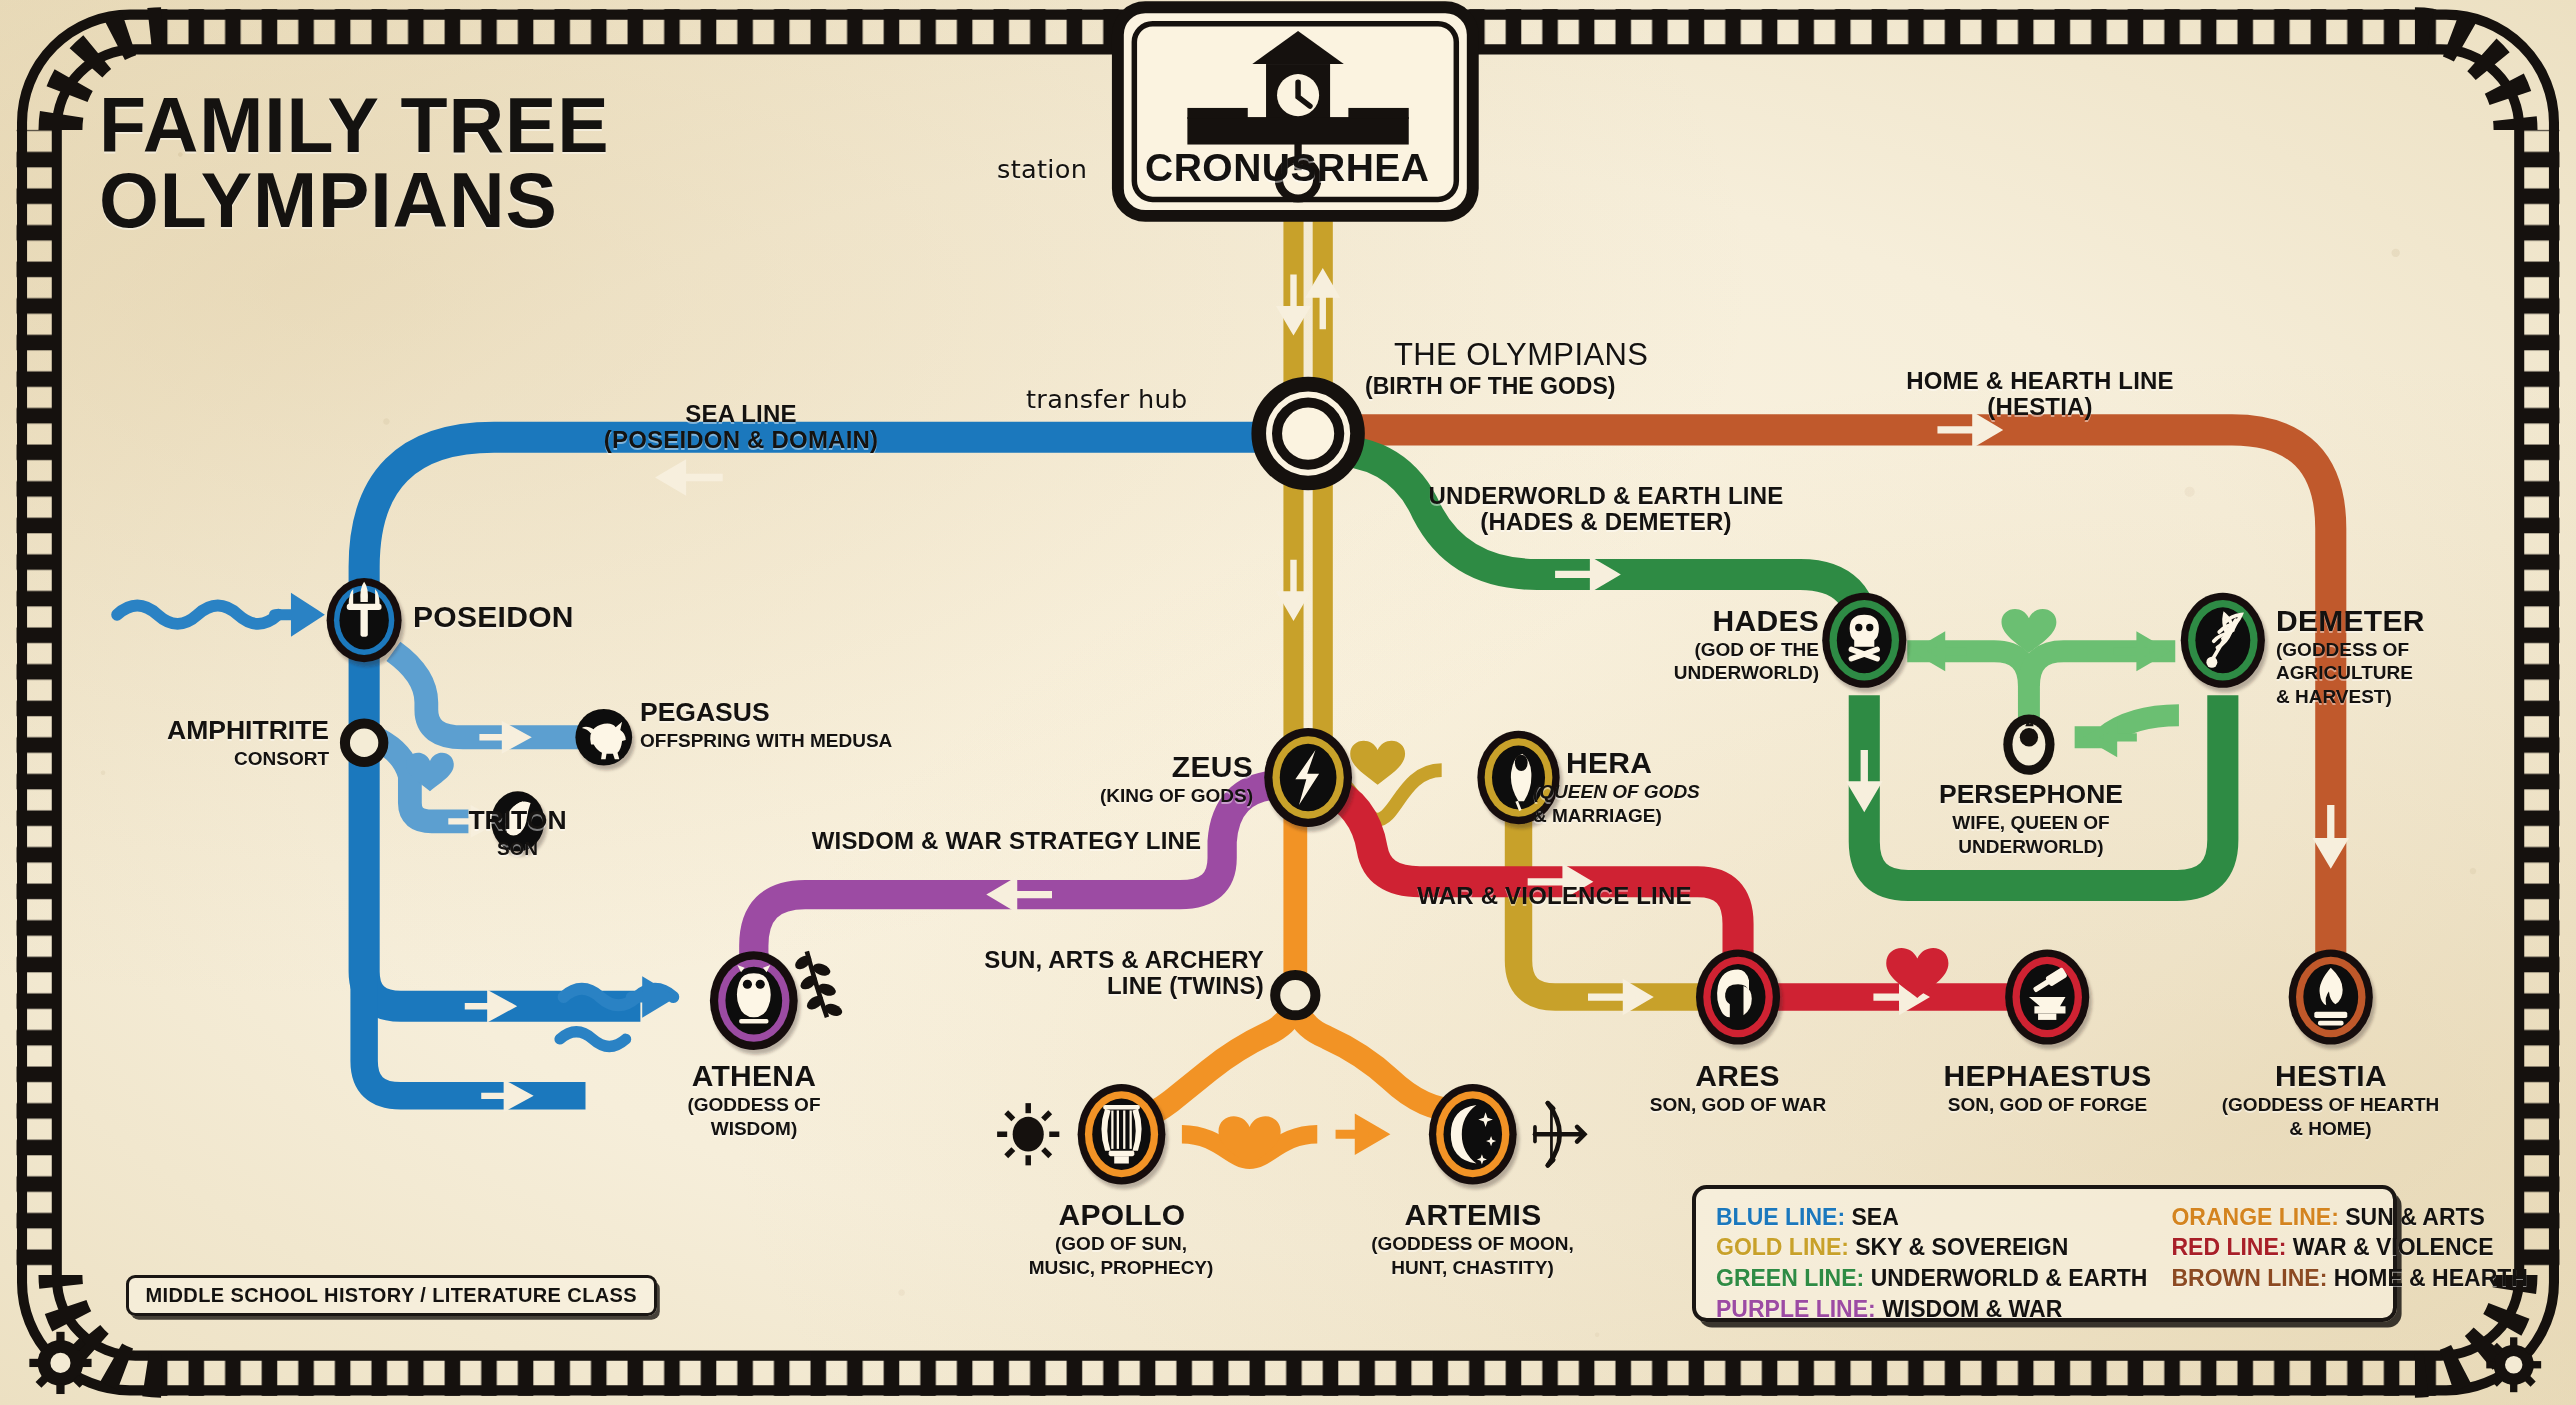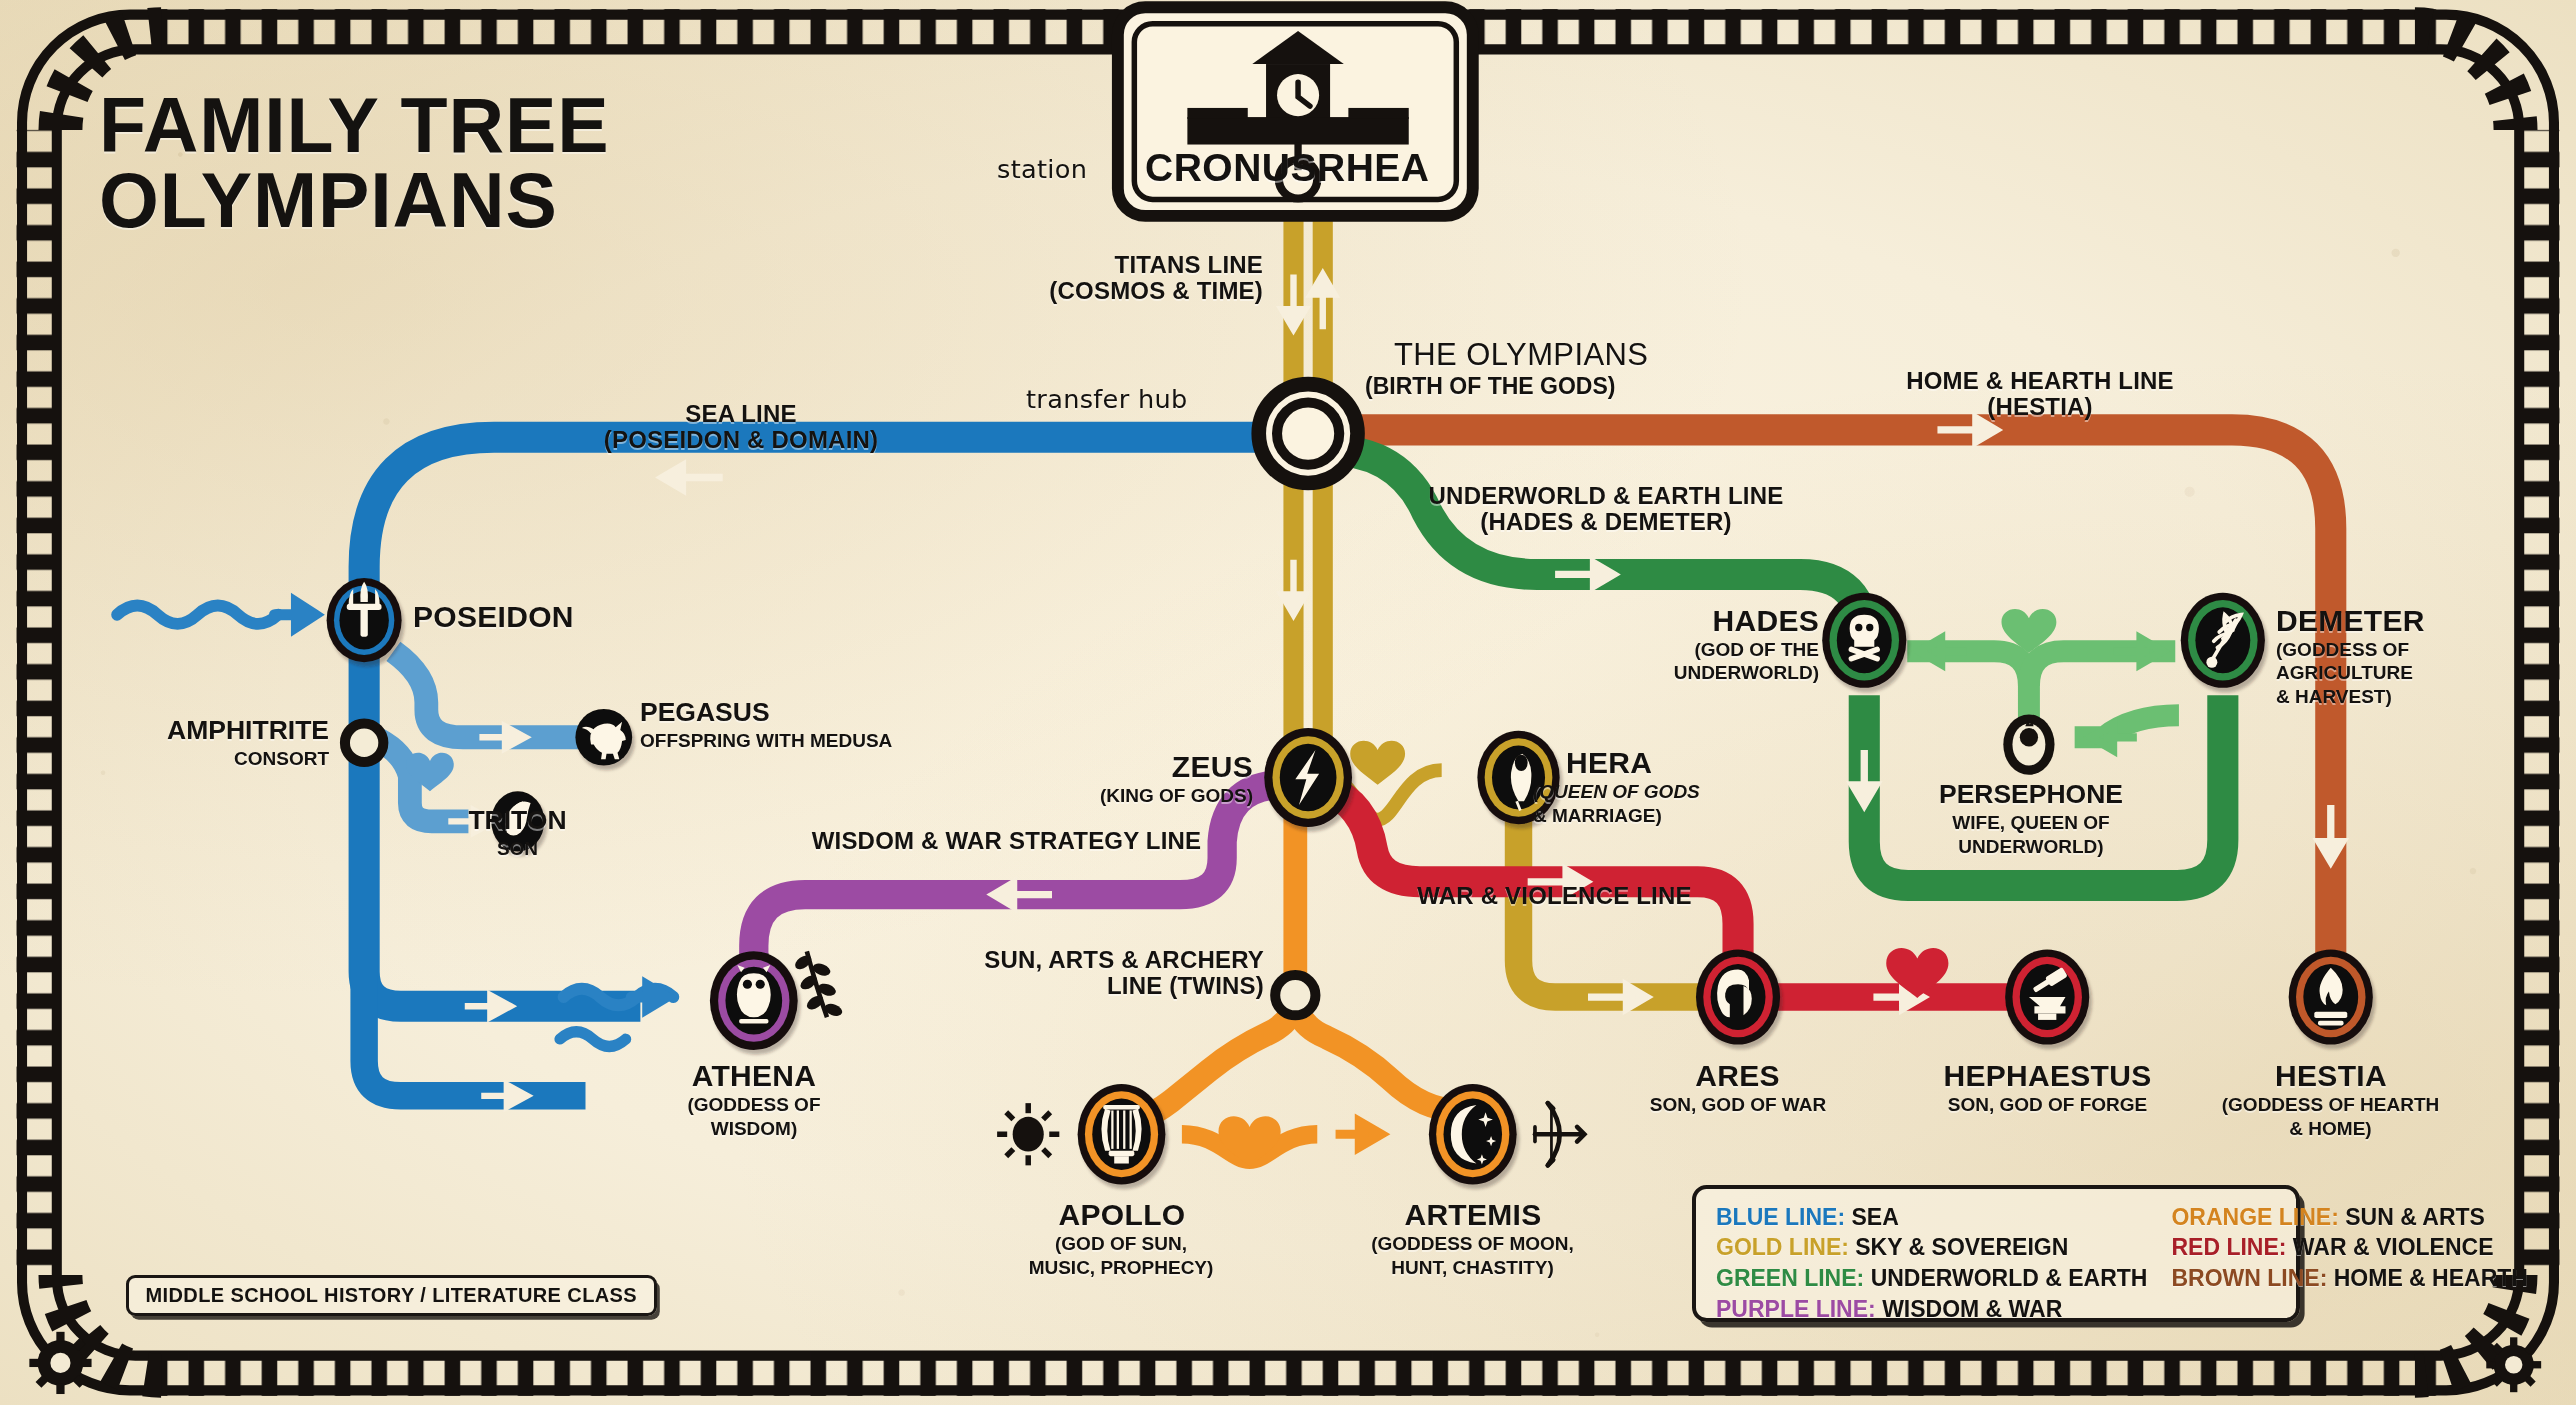--- a/index.html
+++ b/index.html
@@ -42,21 +42,21 @@
   .lineLabel{font-size:24px;font-weight:bold;text-transform:uppercase;line-height:1.1;letter-spacing:0.2px;}
   .sub{font-size:19px;font-weight:bold;text-transform:uppercase;line-height:1.12;}
   .nodeName{font-size:30px;font-weight:bold;text-transform:uppercase;letter-spacing:0.3px;}
   .nodeNameSm{font-size:26.5px;font-weight:bold;text-transform:uppercase;}
   .lower{font-size:25.6px;font-weight:normal;text-transform:none;font-family:"DejaVu Sans",sans-serif;letter-spacing:0.3px;}
   .ctr{text-align:center;}
   .rt{text-align:right;}
 
   
   .legend{
-    position:absolute;left:1692px;top:1185px;width:608px;height:137px;
+    position:absolute;left:1692px;top:1185px;width:705px;height:137px;
     border:4.6px solid #1a1613;border-radius:14.6px;
     box-shadow:0 0 0 5.5px rgba(250,245,230,.0), 5.5px 6.4px 0 -0.9px rgba(26,22,19,.85);
     background:rgba(252,246,231,.55);
     padding:12.8px 18.3px 9.1px 20px;box-sizing:border-box;
     display:flex;gap:24px;
   }
   .legend .col{flex:1;}
   .legend .row{font-size:23px;font-weight:bold;line-height:1.33;white-space:nowrap;text-shadow:0 0.9px 0 rgba(255,255,255,.5);}
   .legend .row .k{font-weight:bold;}
   .legend .row .v{color:#141210;}
@@ -514,24 +514,20 @@
 
   <div class="txt title">
     <div>FAMILY TREE</div>
     <div>OLYMPIANS</div>
   </div>
 
   <div class="txt lower" style="left:997px;top:154px;">station</div>
   <div class="txt" style="left:1145px;top:146px;width:135px;text-align:right;font-size:39px;font-weight:bold;letter-spacing:0.5px;">CRONUS</div>
   <div class="txt" style="left:1317px;top:146px;width:137px;text-align:left;font-size:39px;font-weight:bold;letter-spacing:0.5px;">RHEA</div>
 
-  <div class="txt lineLabel rt" style="left:915px;top:252px;width:348px;">
-    <div>TITANS LINE</div>
-    <div>(COSMOS &amp; TIME)</div>
-  </div>
 
   <div class="txt lower" style="left:1026px;top:384px;">transfer hub</div>
   <div class="txt" style="left:1394px;top:337px;font-size:31px;font-weight:normal;letter-spacing:0.4px;">THE OLYMPIANS</div>
   <div class="txt" style="left:1365px;top:373px;font-size:23px;font-weight:bold;">(BIRTH OF THE GODS)</div>
 
   <div class="txt lineLabel ctr" style="left:549px;top:401px;width:384px;">
     <div>SEA LINE</div>
     <div>(POSEIDON &amp; DOMAIN)</div>
   </div>
 

